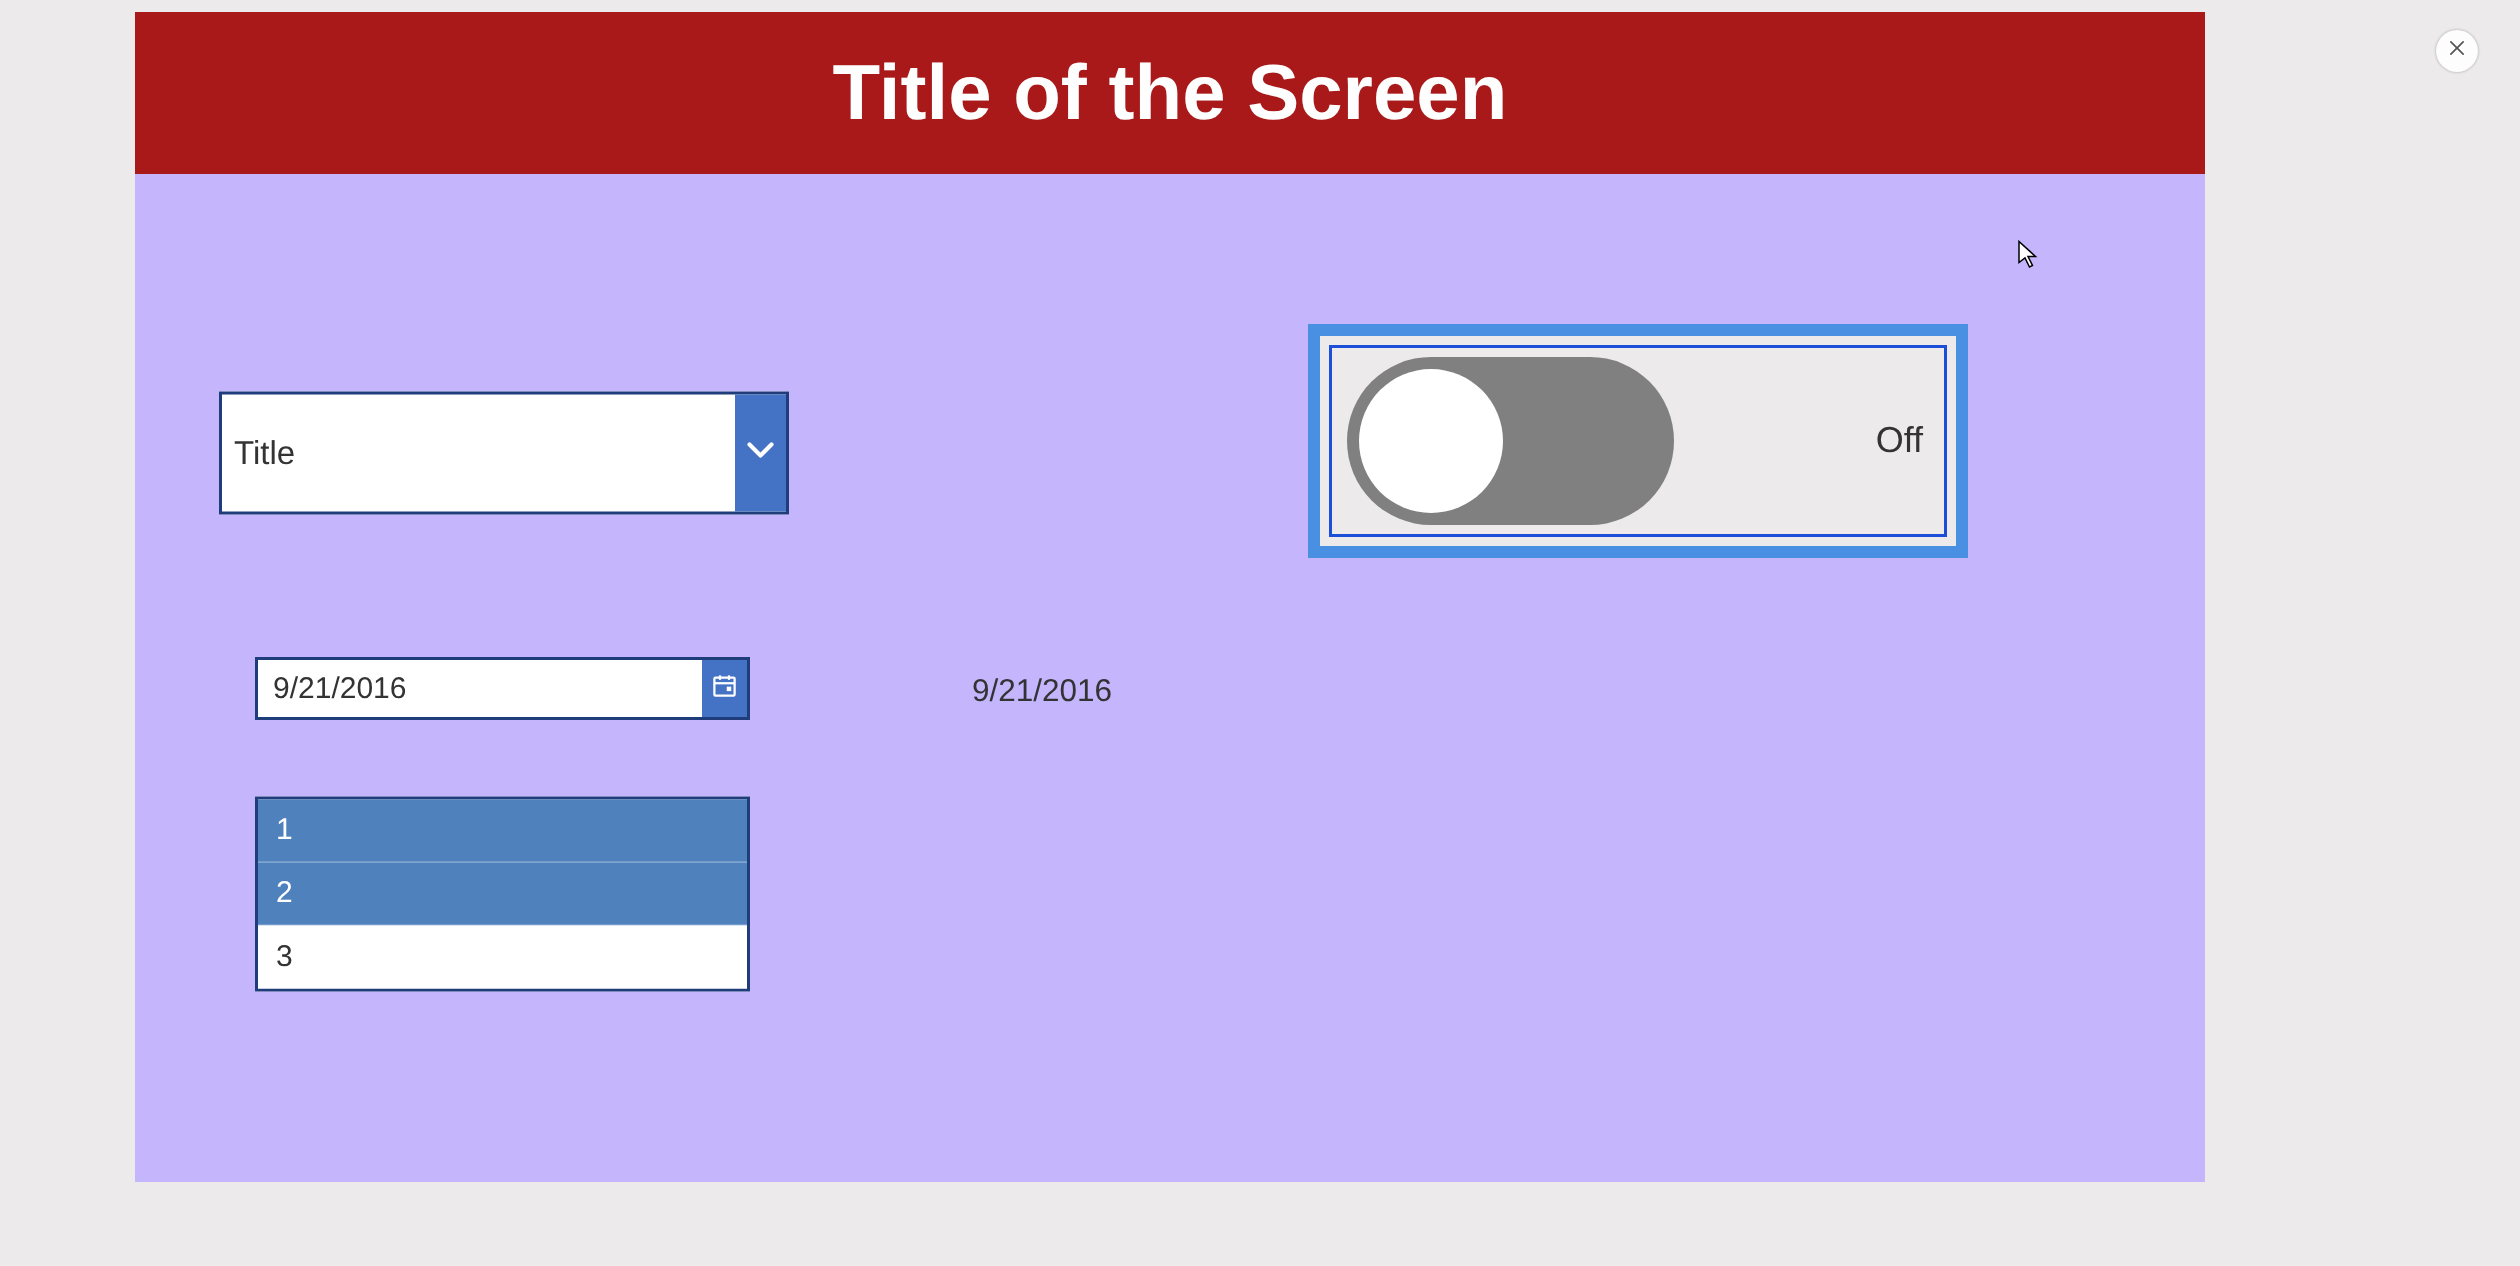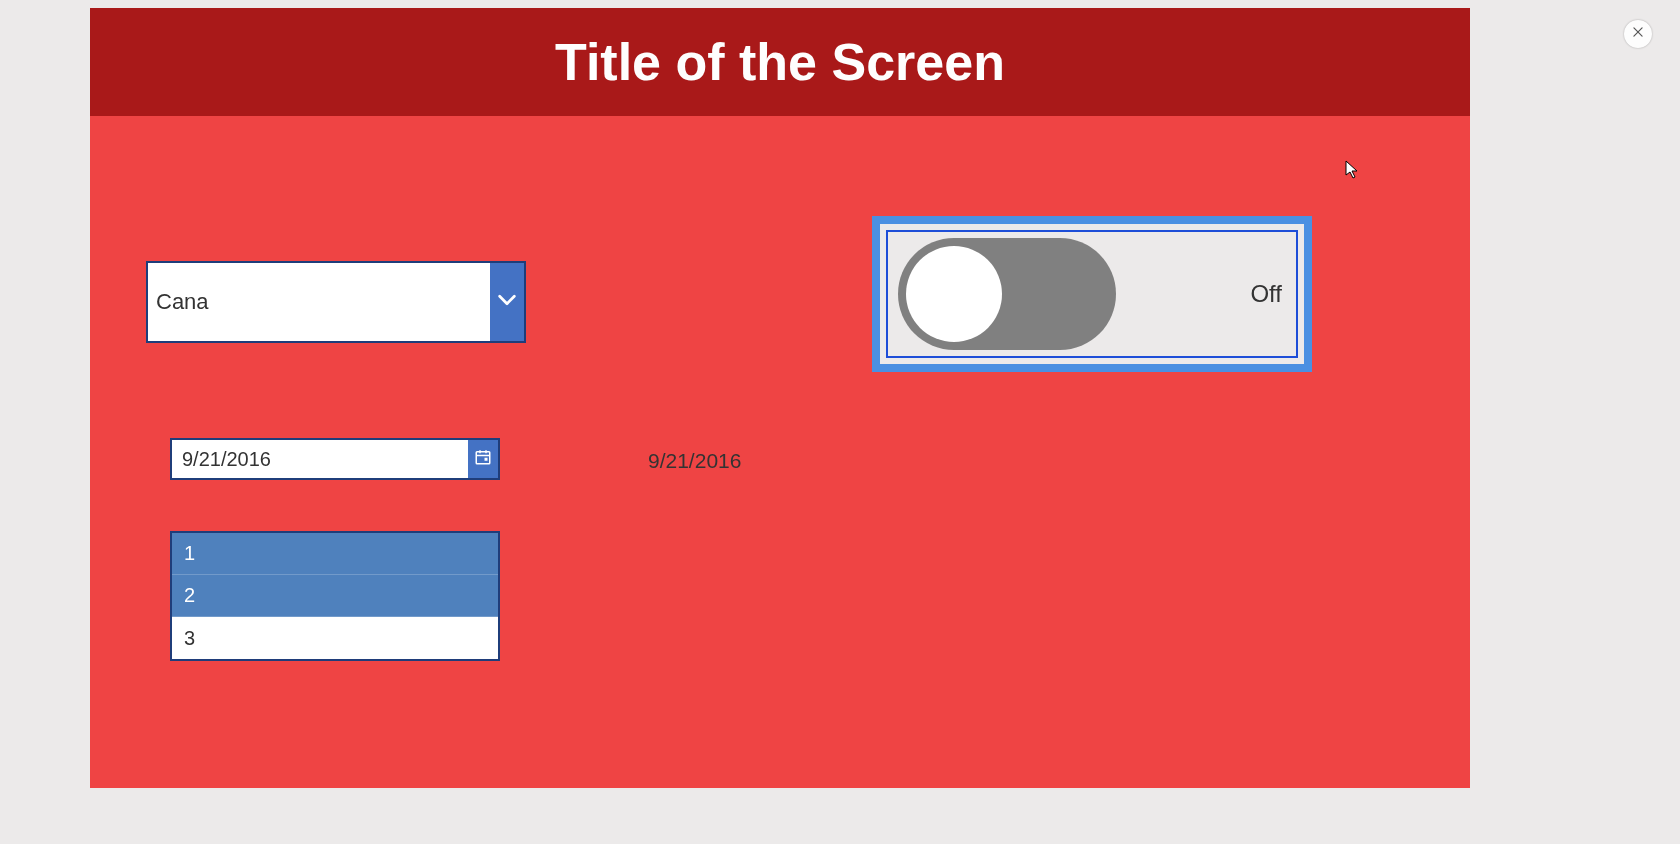--- a/index.html
+++ b/index.html
@@ -10,21 +10,21 @@
       height: 844px;
       position: relative;
       overflow: hidden;
     }
     .app-container {
       position: absolute;
       left: 90px;
       top: 8px;
       width: 1380px;
       height: 780px;
-      background: #ef4444;
+      background: #c4b5fd;
     }
     .header-bar {
       width: 100%;
       height: 108px;
       background: #a91919;
       display: flex;
       align-items: center;
       justify-content: center;
     }
     .header-title {
@@ -201,21 +201,21 @@
 <body>
 
 <div class="app-container">
   <div class="header-bar">
     <div class="header-title">Title of the Screen</div>
   </div>
 
   <div class="content">
 
     <div class="combo-box">
-      <div class="combo-text">Cana</div>
+      <div class="combo-text">Title</div>
       <div class="combo-btn">
         <span>
           <svg viewBox="0 0 24 24">
               <path d="M4 8 L12 16 L20 8" stroke="#fff" stroke-width="3" fill="none" stroke-linecap="round" stroke-linejoin="round"></path>
             </svg>
         </span>
       </div>
     </div>
 
     <div class="date-picker">

